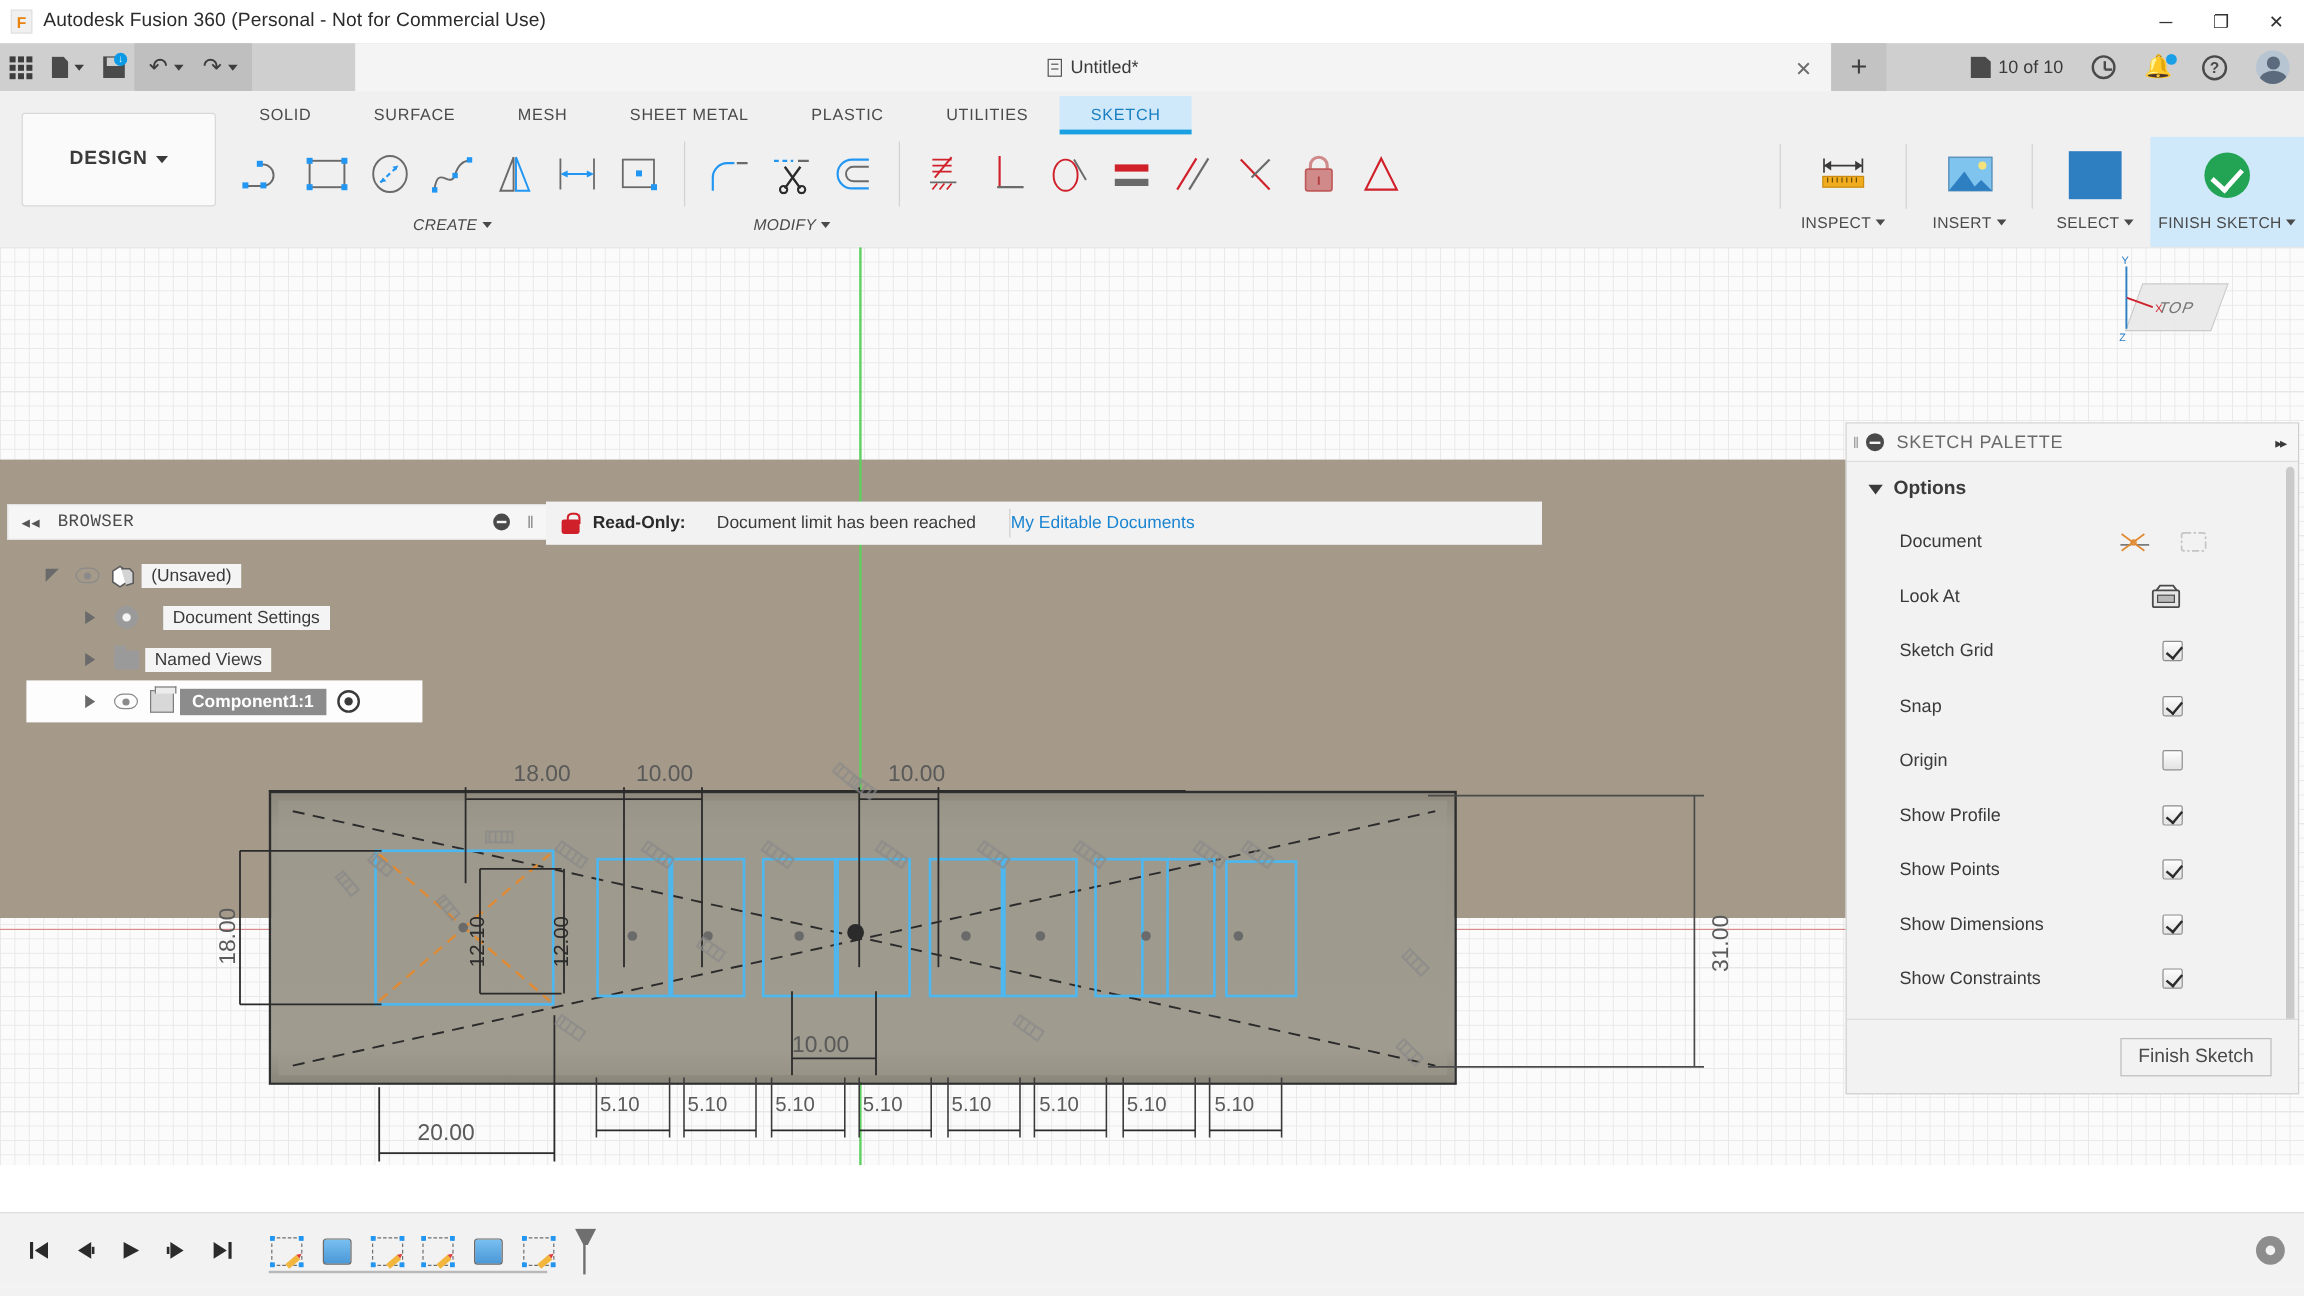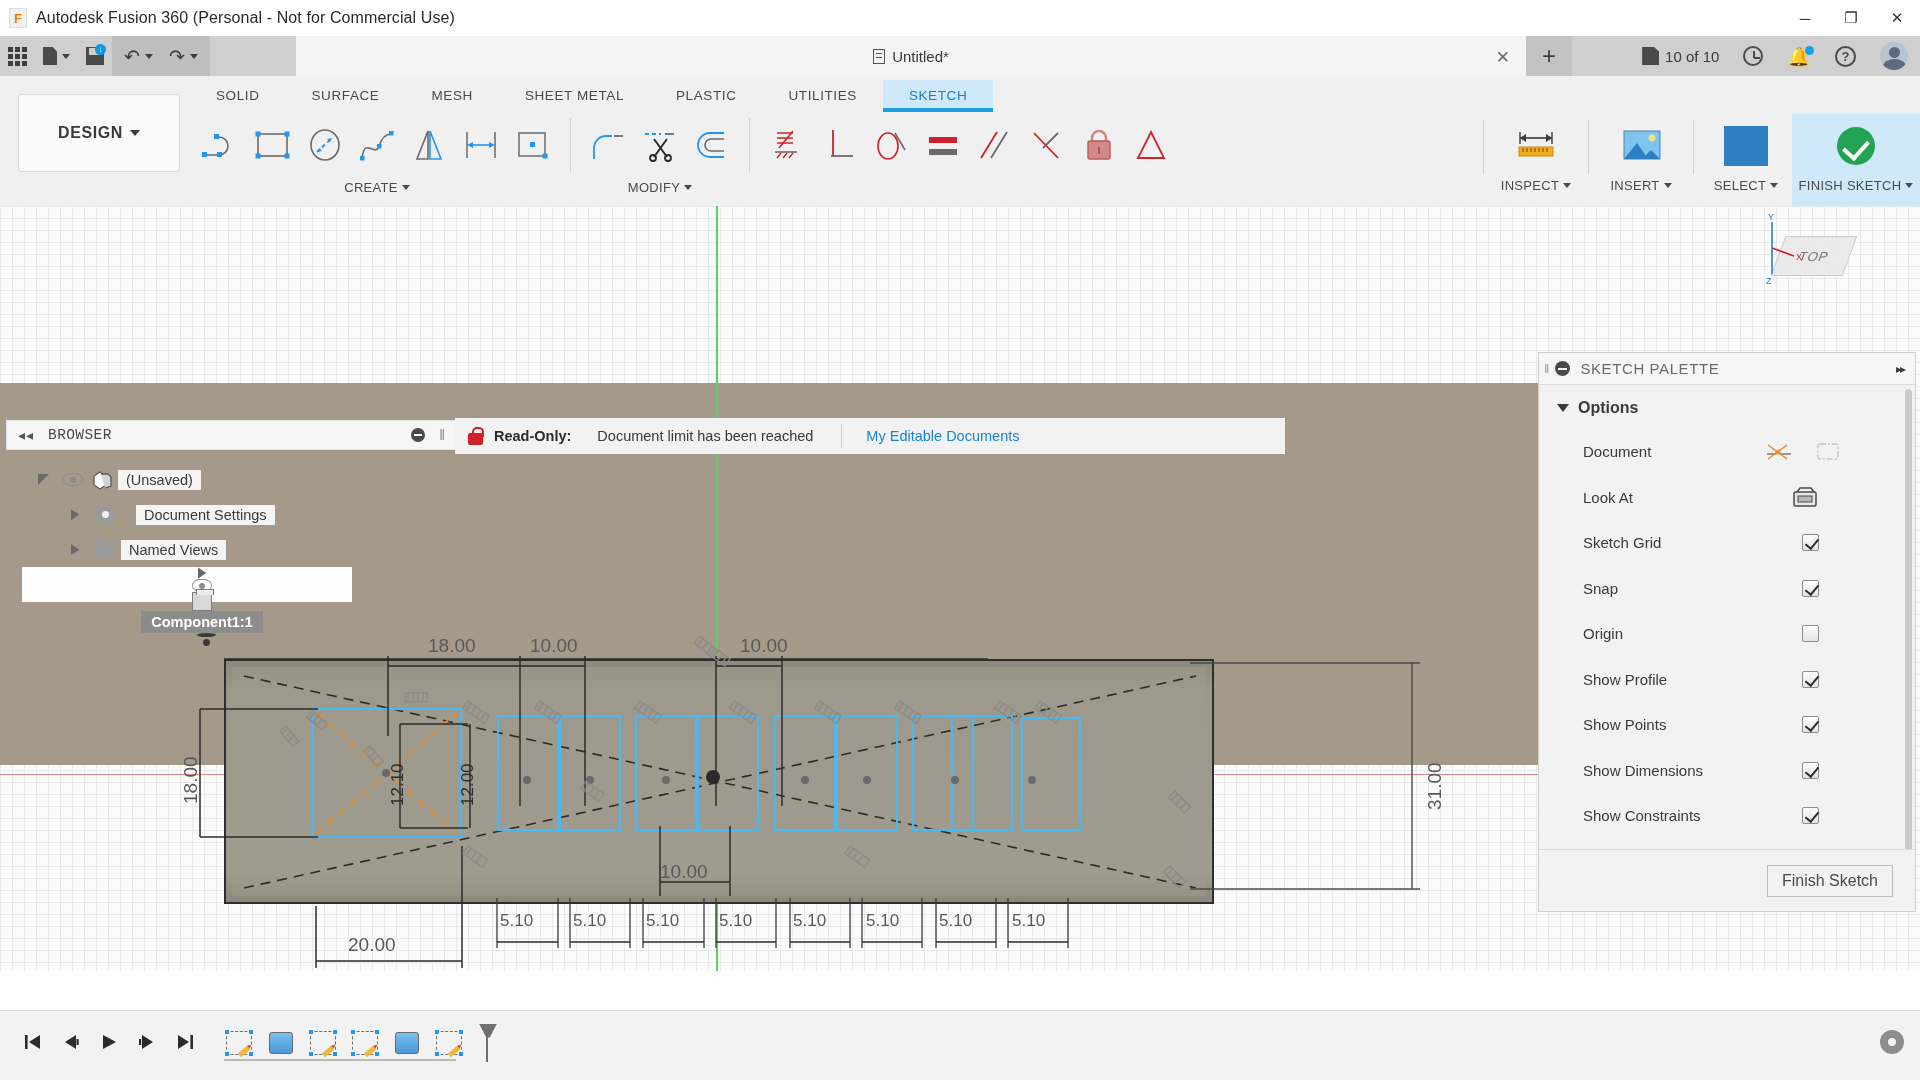--- a/index.html
+++ b/index.html
@@ -84,21 +84,21 @@
   .rtab{ font-size:13.5px; letter-spacing:.6px; color:#4a4a4a; padding:8px 26px 6px; position:relative;}
   .rtab.active{ background:#cfe9fa; color:#1a7fc0;}
   .rtab.active::after{content:"";position:absolute;left:0;right:0;bottom:-3px;height:4px;background:#1a9fe0;}
   .design-btn{
     position:absolute;left:18px;top:18px;width:162px;height:78px;background:#fafafa;
     border:1px solid #d8d8d8;border-radius:3px;display:flex;align-items:center;justify-content:center;
     font-size:16px;font-weight:bold;color:#3a3a3a;letter-spacing:.6px;gap:7px;
   }
   .design-btn .c{width:0;height:0;border-left:5px solid transparent;border-right:5px solid transparent;border-top:6px solid #3a3a3a;}
   .panels{ position:absolute; left:190px; top:38px; height:92px; display:flex; align-items:flex-start;}
-  .panel{ position:relative; height:92px; display:flex; flex-direction:column; }
+  .panel{ position:relative; height:92px; display:flex; flex-direction:column;font-style:italic; }
   .panel-row{ display:flex; align-items:center; height:62px; padding:0 5px;}
   .tool{ width:52px;height:56px;display:flex;align-items:center;justify-content:center; }
   .tool svg{ display:block; }
   .panel-title{ font-size:13px;color:#4a4a4a;text-align:center;display:flex;align-items:center;
                 justify-content:center;gap:4px;height:22px;letter-spacing:.3px;}
   .panel-title .c{width:0;height:0;border-left:4px solid transparent;border-right:4px solid transparent;border-top:5px solid #4a4a4a;}
   .vdiv{ width:1px; height:54px; background:#d2d2d2; margin:4px 6px 0;}
   .right-panels{ position:absolute; right:0; top:38px; height:92px; display:flex;}
   .rp{ width:92px; height:92px; display:flex;flex-direction:column;align-items:center;}
   .rp .icobox{height:64px;display:flex;align-items:center;justify-content:center;}
@@ -133,21 +133,21 @@
   
   .banner{position:absolute;left:455px;top:212px;width:830px;height:36px;background:#f2f2f2;
           display:flex;align-items:center;gap:0;z-index:30;}
   .lock-red{width:15px;height:18px;position:relative;margin-left:13px;}
   .lock-red::before{content:"";position:absolute;left:3.5px;top:0;width:8px;height:8px;
     border:2.2px solid #d0202a;border-bottom:none;border-radius:5px 5px 0 0;}
   .lock-red::after{content:"";position:absolute;left:0;top:6px;width:15px;height:12px;background:#d0202a;border-radius:2px;}
   .banner .ro{font-size:14.5px;font-weight:bold;color:#2b2b2b;margin-left:11px;}
   .banner .msg{font-size:14.5px;color:#3a3a3a;margin-left:26px;}
   .banner .bsep{width:1px;height:24px;background:#cfcfcf;margin-left:28px;}
-  .banner .lnk{font-size:14.5px;color:#1b84d0;margin-left:24px;}
+  .banner .lnk{font-size:14.5px;color:#1b84d0;}
 
   
   .browser{position:absolute;left:6px;top:214px;width:452px;height:30px;background:#f6f6f6;
            border:1px solid #e2e2e2;display:flex;align-items:center;z-index:25;}
   .browser .cc{font-size:14px;color:#555;margin-left:11px;letter-spacing:1px;}
   .browser .ttl{font-size:14.5px;color:#4a4a4a;margin-left:14px;letter-spacing:.4px;font-family:Liberation Mono, monospace;}
   .browser .min{position:absolute;right:32px;width:14px;height:14px;border-radius:50%;background:#4a4a4a;}
   .browser .min::after{content:"";position:absolute;left:3px;top:6px;width:8px;height:2px;background:#f6f6f6;}
   .browser .grip{position:absolute;right:12px;font-size:14px;color:#888;}
   .tree{position:absolute;left:22px;top:256px;width:330px;z-index:25;font-size:14.5px;color:#3a3a3a;}
@@ -164,21 +164,21 @@
   .eye.off{opacity:.5;}
   .eye.off::before{content:"";position:absolute;left:-2px;top:5px;width:25px;height:1.6px;background:#8a8a8a;transform:rotate(-28deg);}
   .gear{width:19px;height:19px;border-radius:50%;background:#9a9a9a;position:relative;}
   .gear::after{content:"";position:absolute;left:6px;top:6px;width:7px;height:7px;border-radius:50%;background:#f4f4f4;}
   .folder{width:21px;height:16px;background:#9a9a9a;border-radius:2px;position:relative;}
   .folder::before{content:"";position:absolute;left:0;top:-4px;width:10px;height:4px;background:#9a9a9a;border-radius:2px 2px 0 0;}
   .cubeico{width:20px;height:19px;background:#d8d8d8;border:1.4px solid #7d7d7d;position:relative;}
   .cubeico::after{content:"";position:absolute;left:3px;top:-4px;width:16px;height:5px;background:#ececec;border:1.2px solid #7d7d7d;border-bottom:none;}
   .lbl-chip{background:#f4f4f4;padding:2px 8px;}
   .lbl-sel{background:#8c8c8c;color:#fff;padding:3px 10px;font-weight:bold;}
-  .node-sel{background:#fdfdfd;padding-right:8px;flex-direction:column;}
+  .node-sel{background:#fdfdfd;padding-right:8px;}
   .radio{width:19px;height:19px;border-radius:50%;border:2px solid #3a3a3a;position:relative;margin-left:9px;}
   .radio::after{content:"";position:absolute;left:4px;top:4px;width:7px;height:7px;border-radius:50%;background:#3a3a3a;}
 
   
   .sk{position:absolute;inset:0;pointer-events:none;}
   .dimtext{position:absolute;font-size:19px;color:#5a5a5a;font-family:"Liberation Sans",sans-serif;white-space:nowrap;}
   .dimtext.v{transform:rotate(-90deg);transform-origin:left top;}
   .dimsm{font-size:17px;}
 
   

